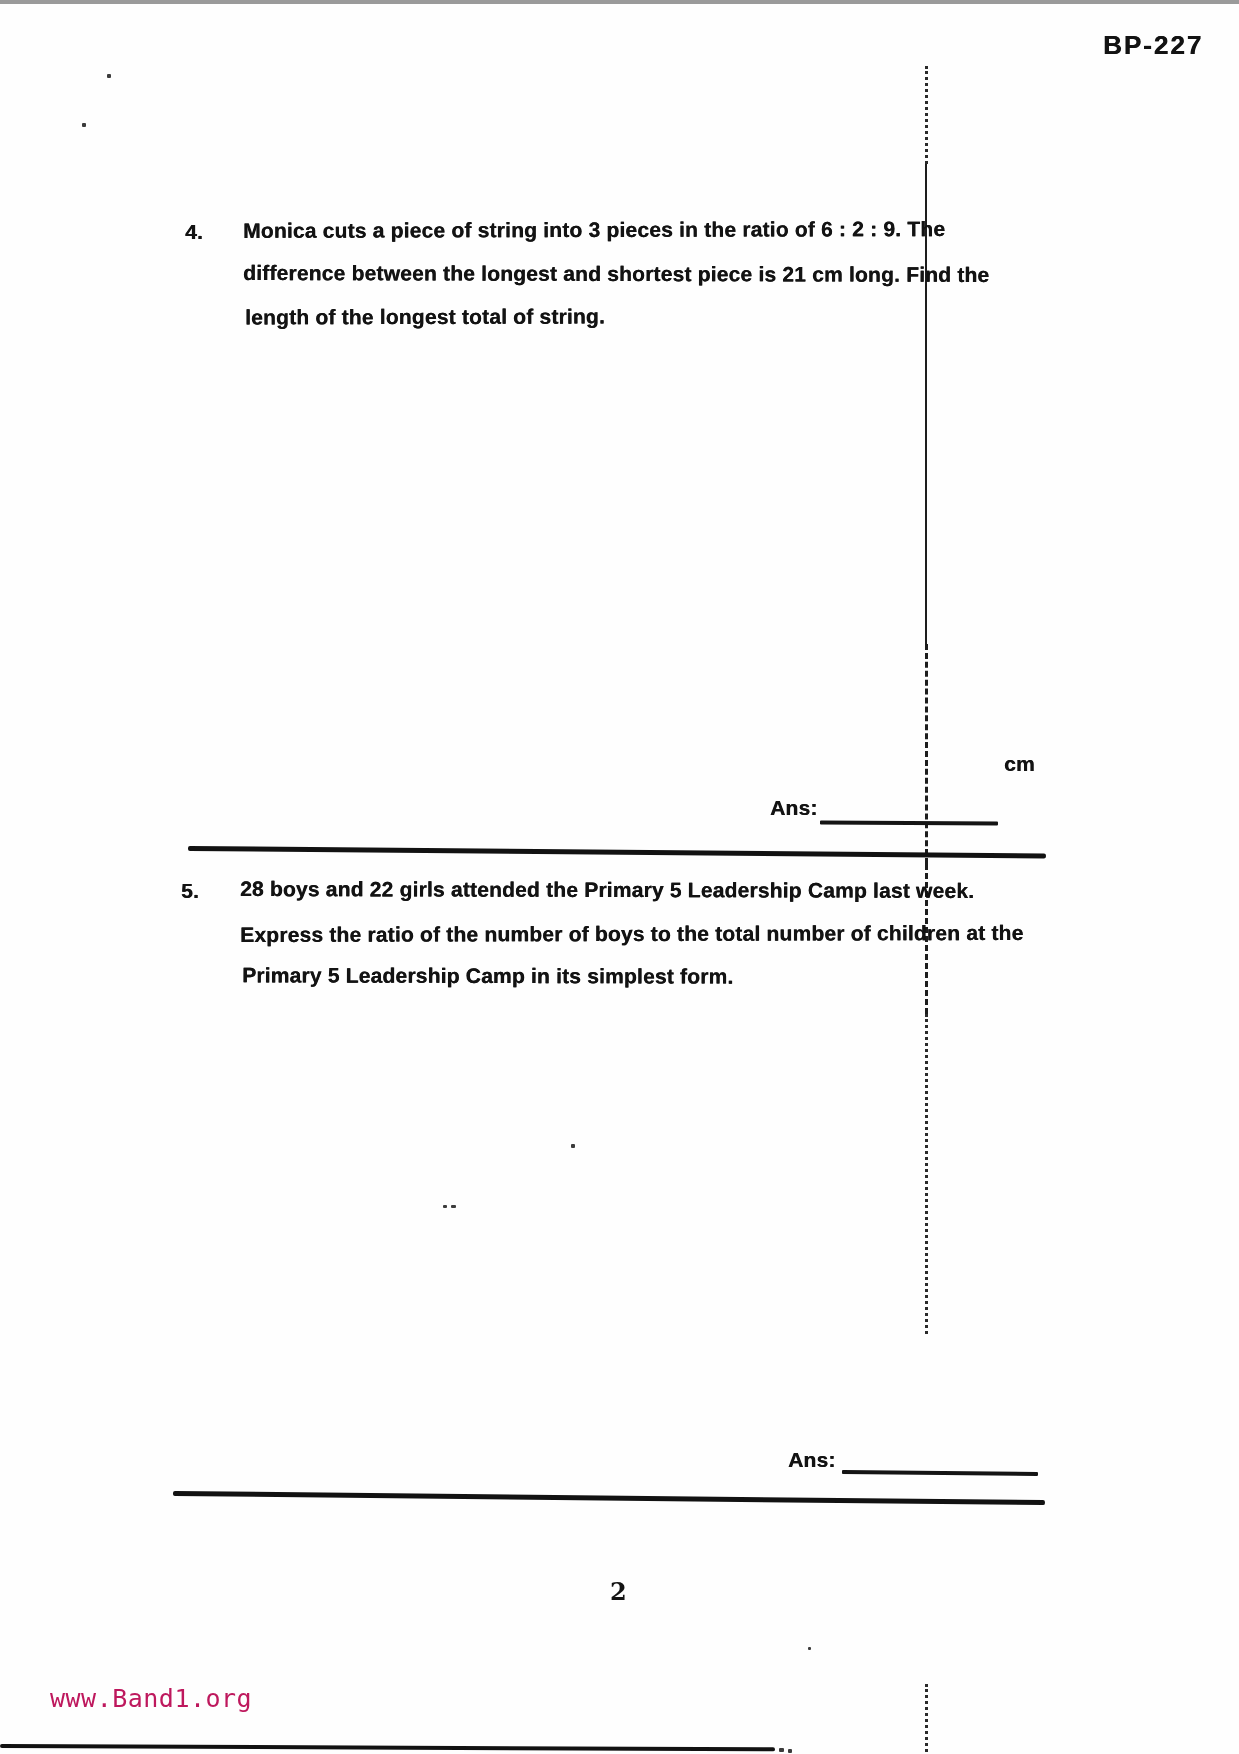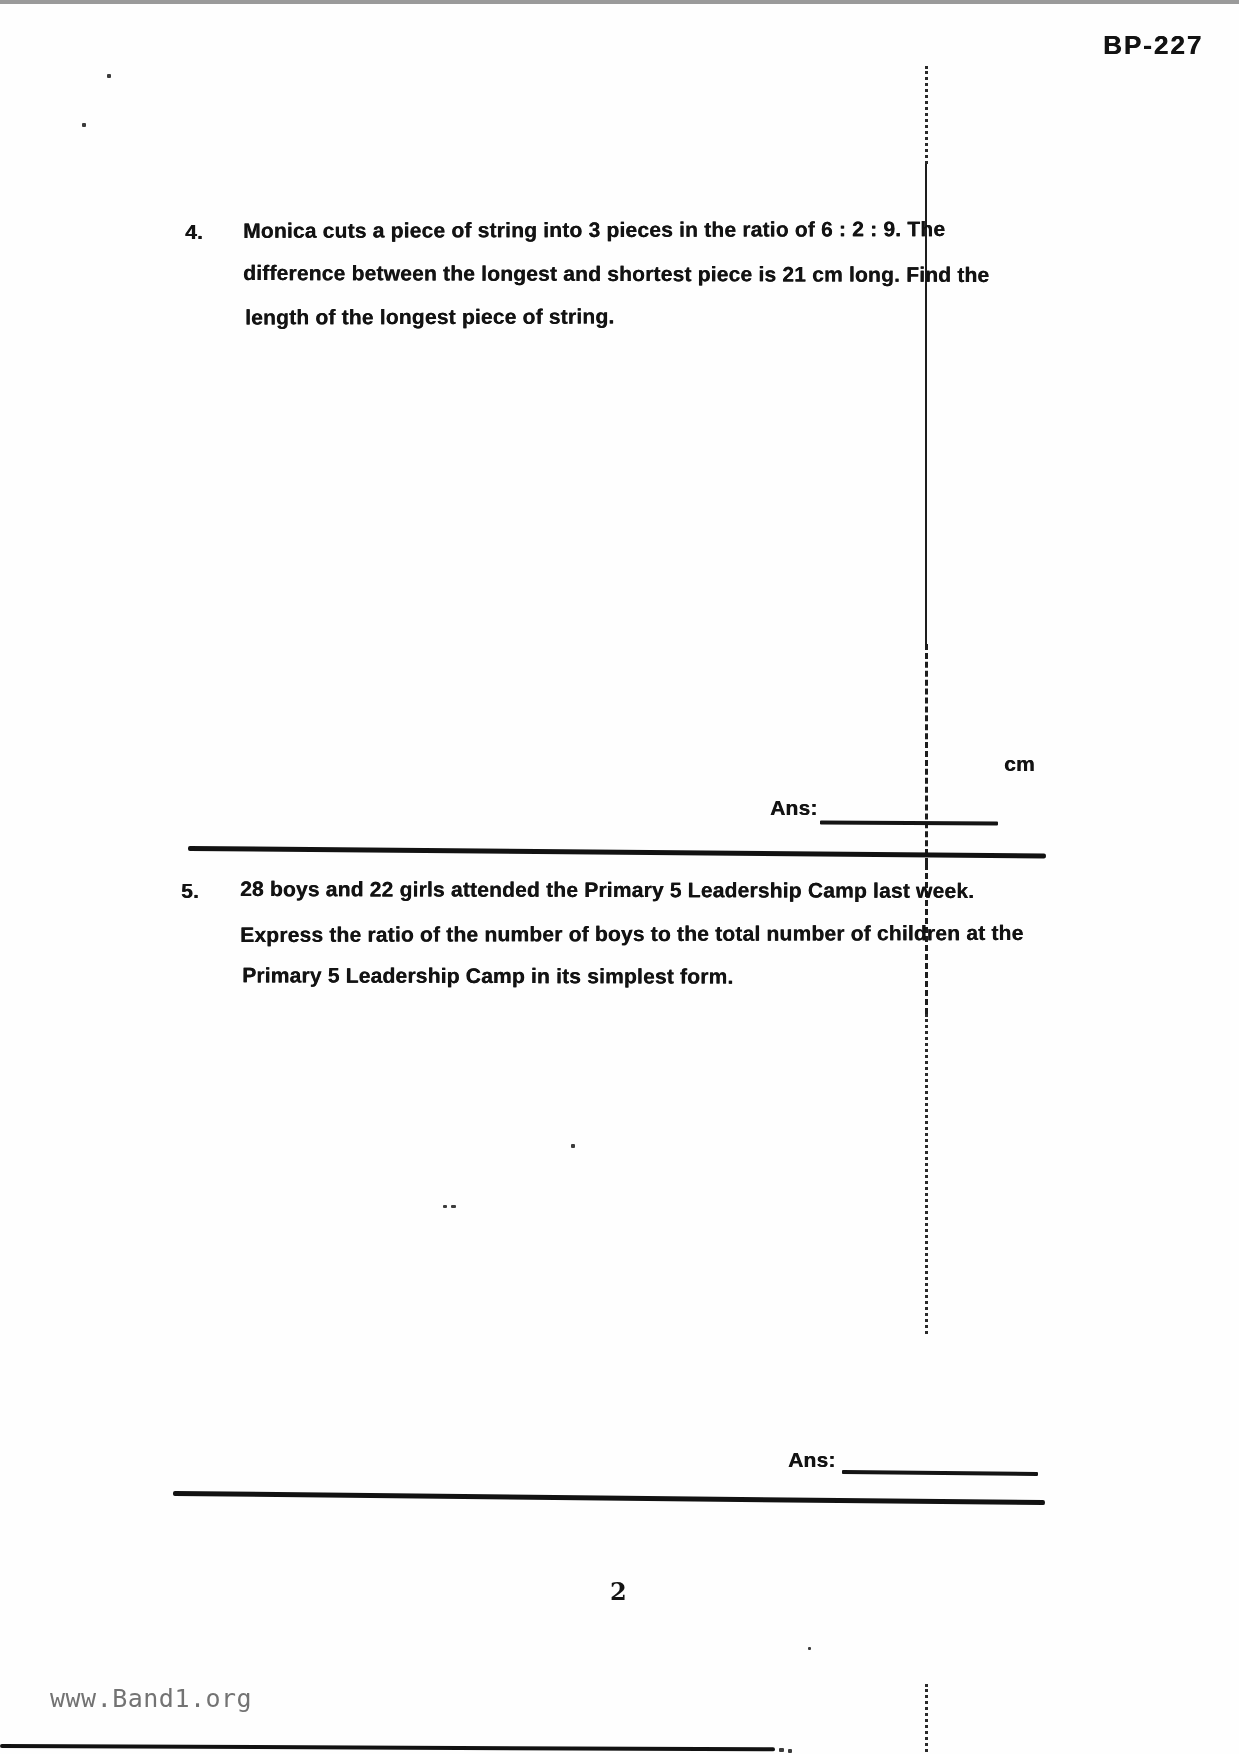--- a/index.html
+++ b/index.html
@@ -87,39 +87,39 @@
   <div class="vseg dotted" style="left:925px;top:62px;height:98px;"></div>
   <div class="vseg solid" style="left:925px;top:160px;height:480px;"></div>
   <div class="vseg dashed" style="left:925px;top:640px;height:220px;"></div>
   <div class="vseg dashed" style="left:925px;top:860px;height:150px;"></div>
   <div class="vseg dotted" style="left:925px;top:1010px;height:320px;"></div>
   <div class="vseg dotted" style="left:925px;top:1680px;height:74px;"></div>
 
   <div class="scan-text qnum" style="left:185px;top:216px;">4.</div>
   <div class="scan-text tilt-a" style="left:243px;top:214px;">Monica cuts a piece of string into 3 pieces in the ratio of 6 : 2 : 9.  The</div>
   <div class="scan-text tilt-b" style="left:243px;top:258px;">difference between the longest and shortest piece is 21 cm long. Find the</div>
-  <div class="scan-text tilt-a" style="left:245px;top:301px;">length of the longest piece of string.</div>
+  <div class="scan-text tilt-a" style="left:245px;top:301px;">length of the longest total of string.</div>
 
   <div class="scan-text" style="left:770px;top:792px;">Ans:</div>
   <div class="ansline" style="left:820px;top:817px;width:178px;height:3.5px;transform:rotate(0.3deg);"></div>
   <div class="scan-text" style="left:1004px;top:748px;">cm</div>
 
   <div class="sep" style="left:188px;top:842px;width:858px;height:5px;transform:rotate(0.5deg);"></div>
 
   <div class="scan-text qnum" style="left:181px;top:875px;">5.</div>
   <div class="scan-text tilt-b" style="left:240px;top:874px;">28 boys and 22 girls attended the Primary 5 Leadership Camp last week.</div>
   <div class="scan-text tilt-a" style="left:240px;top:918px;">Express the ratio of the number of boys to the total number of children at the</div>
   <div class="scan-text tilt-b" style="left:242px;top:960px;">Primary 5 Leadership Camp in its simplest form.</div>
 
   <div class="scan-text" style="left:788px;top:1444px;">Ans:</div>
   <div class="ansline" style="left:842px;top:1467px;width:196px;height:3.5px;transform:rotate(0.6deg);"></div>
 
   <div class="sep" style="left:173px;top:1487px;width:872px;height:4.5px;transform:rotate(0.6deg);"></div>
 
   <div class="pagenum" style="left:610px;top:1573px;">2</div>
 
-  <div class="watermark" style="left: 50px; top: 1680px; color: #737373;">www.Band1.org</div>
+  <div class="watermark" style="left: 50px; top: 1680px; color: #be185d;">www.Band1.org</div>
 
   <div class="sep" style="left:0;top:1740px;width:775px;height:4px;transform:rotate(0.25deg);"></div>
   <div class="dot" style="left:779px;top:1744px;width:5px;height:4px;"></div>
   <div class="dot" style="left:788px;top:1745px;width:4px;height:4px;"></div>
 
 </div>
 
 </body></html>

